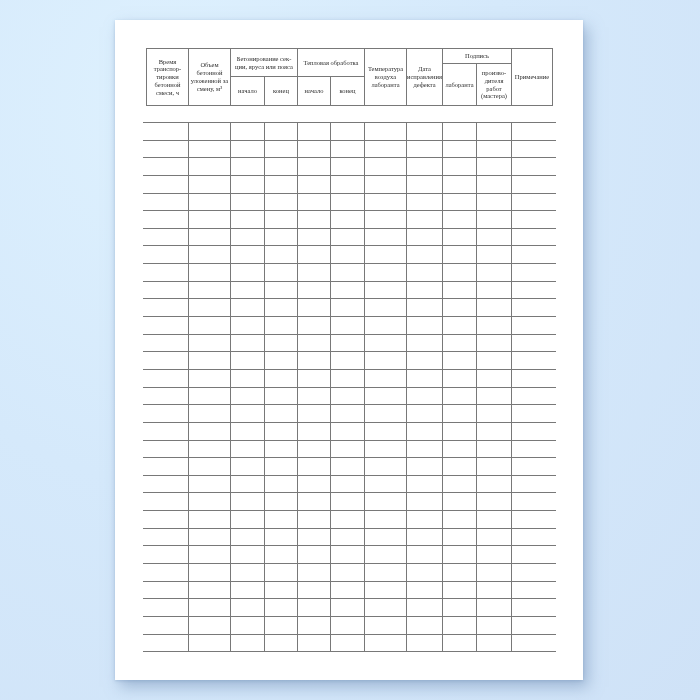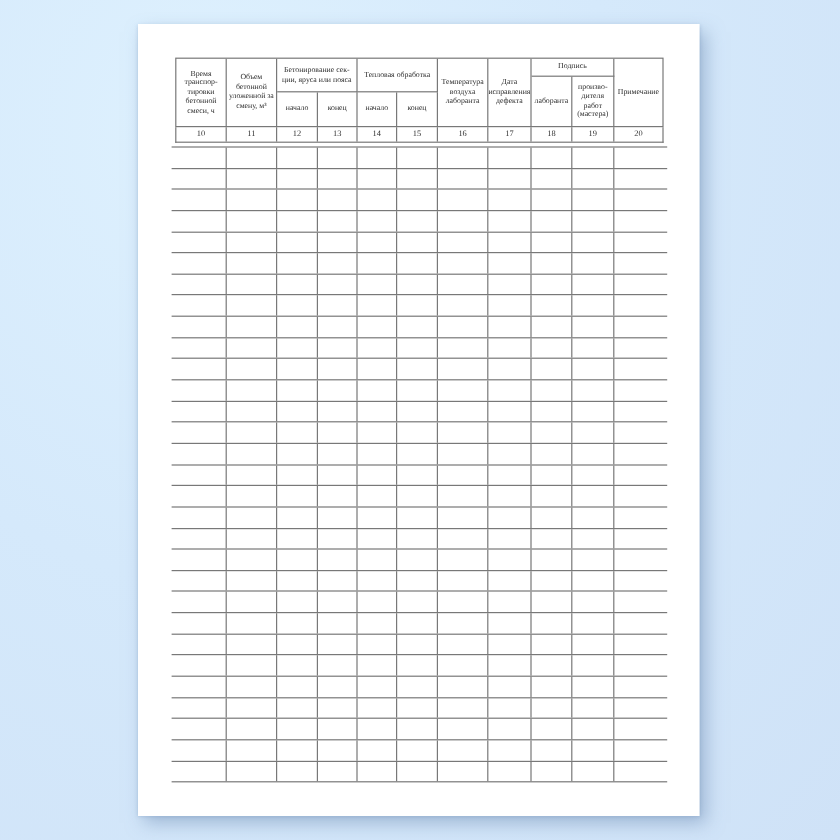--- a/index.html
+++ b/index.html
@@ -112,33 +112,20 @@
 дефекта</div>
     <div class="hc gpodpis">Подпись</div>
     <div class="hc s18">лаборанта</div>
     <div class="hc s19">произво-
 дителя
 работ
 (мастера)</div>
     <div class="hc c20">Примечание</div>
   </div>
 
-  <div class="numrow">
-      <div class="ncell">10</div>
-      <div class="ncell">11</div>
-      <div class="ncell">12</div>
-      <div class="ncell">13</div>
-      <div class="ncell">14</div>
-      <div class="ncell">15</div>
-      <div class="ncell">16</div>
-      <div class="ncell">17</div>
-      <div class="ncell">18</div>
-      <div class="ncell">19</div>
-      <div class="ncell">20</div>
-    </div>
 
   <div class="tbody">
       <div class="brow">
         <div class="bcell"></div>
         <div class="bcell"></div>
         <div class="bcell"></div>
         <div class="bcell"></div>
         <div class="bcell"></div>
         <div class="bcell"></div>
         <div class="bcell"></div>

